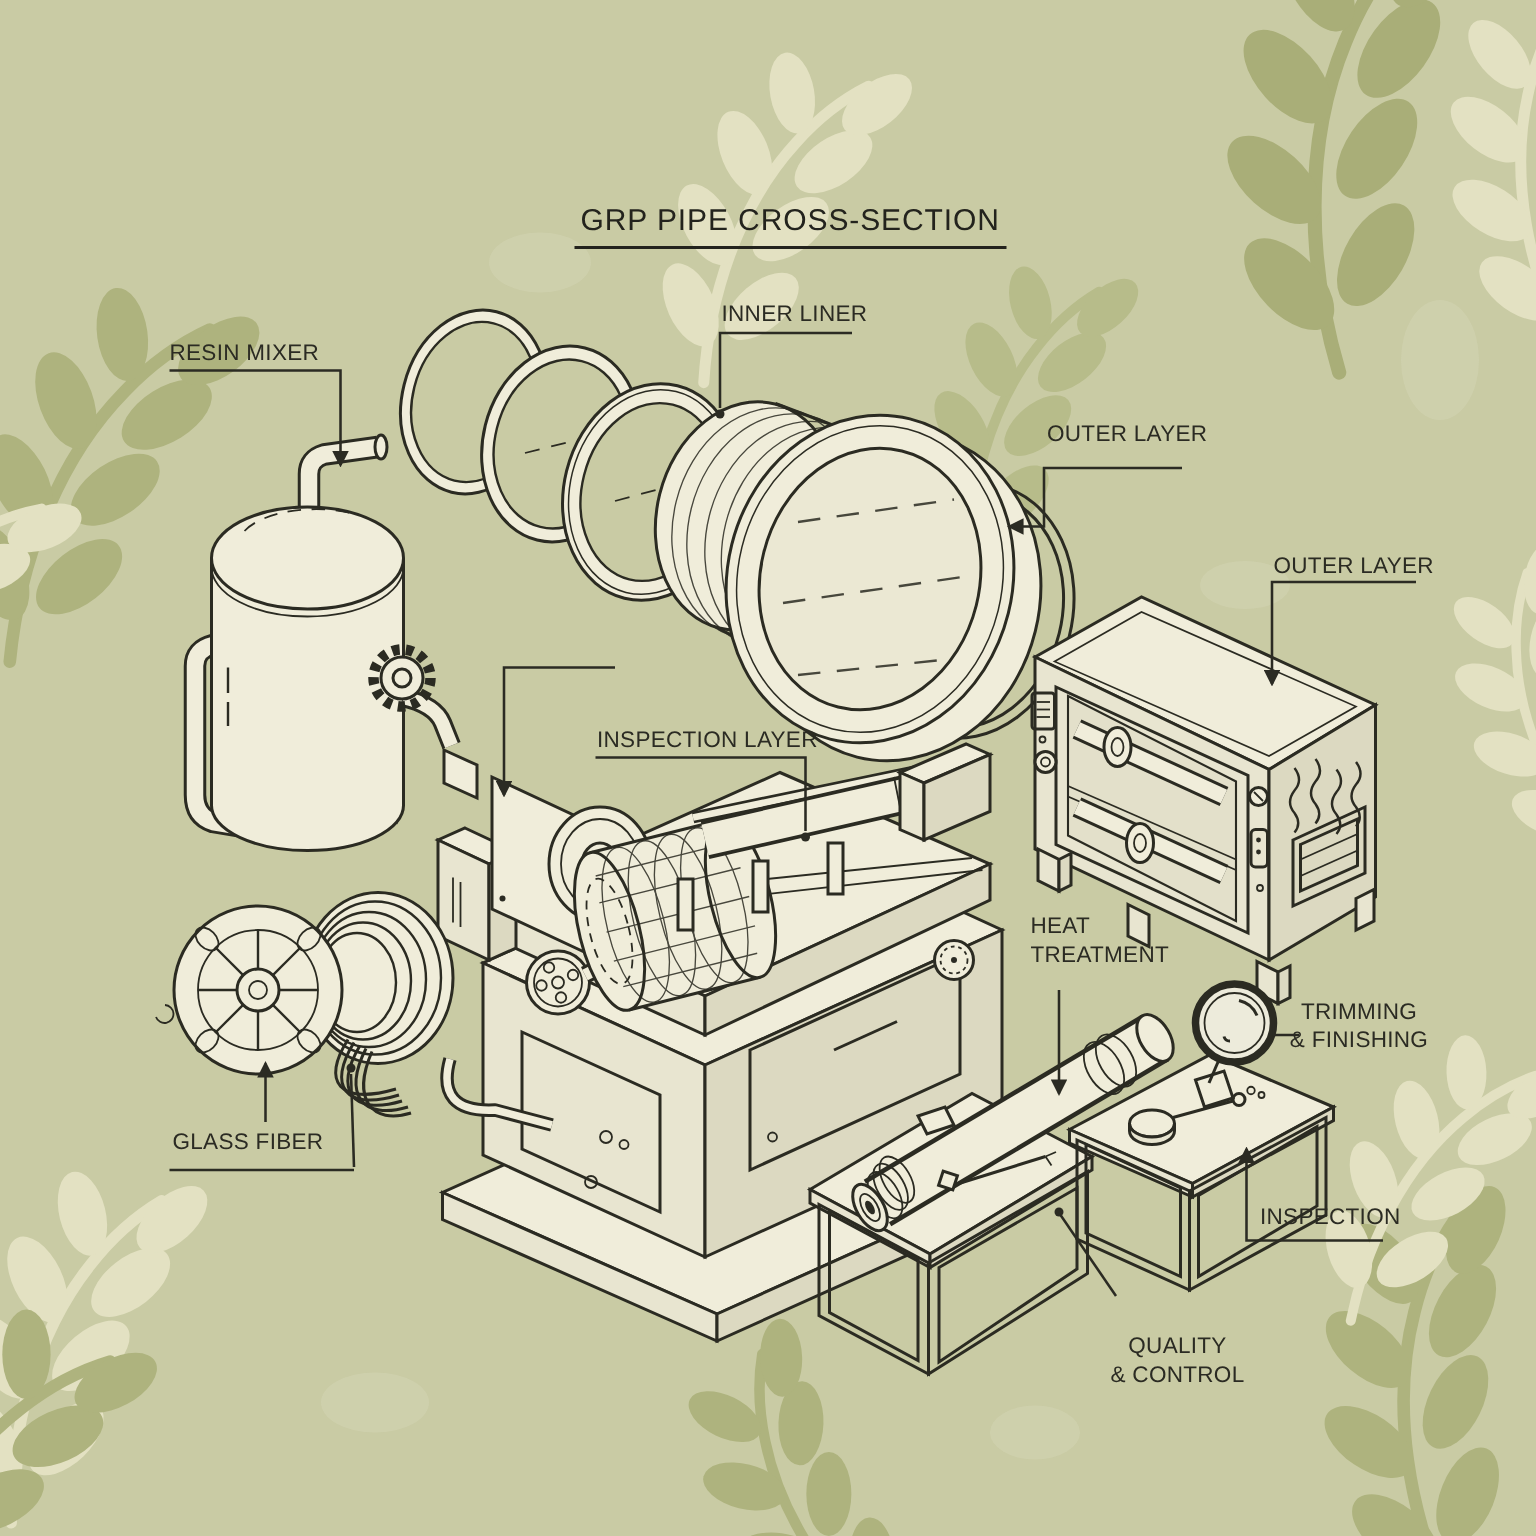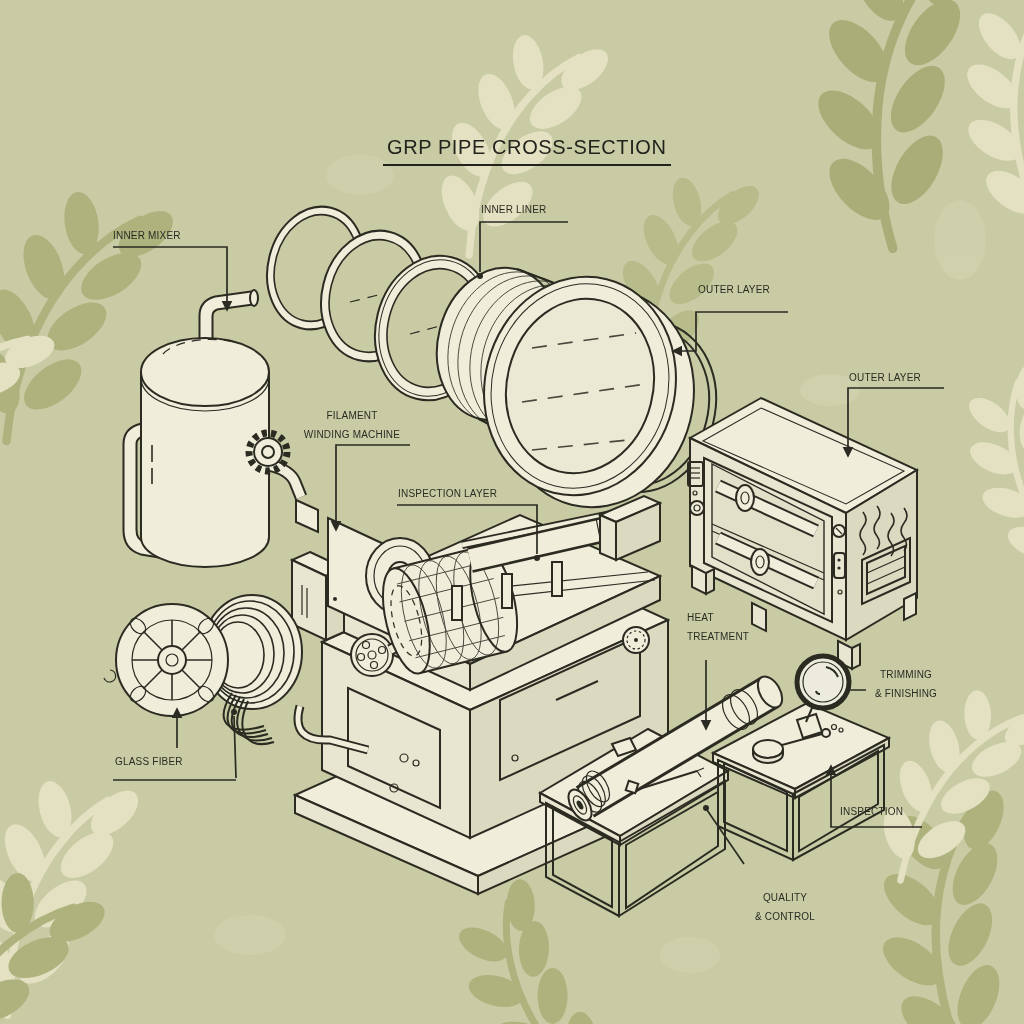--- a/index.html
+++ b/index.html
@@ -3,21 +3,21 @@
 <meta charset="utf-8">
 <style>
   html,body{margin:0;padding:0;background:#9aa07c;}
   .canvas{
     position:relative;width:1024px;height:1024px;overflow:hidden;
     background:#c9cba4;
     font-family:Liberation Sans, sans-serif;
   }
   .art{position:absolute;left:0;top:0;}
   .lbl{
-    position:absolute;color:#2b2b23;font-size:10px;line-height:19px;
+    position:absolute;color:#2b2b23;font-size:15px;line-height:19px;
     white-space:pre-line;letter-spacing:.2px;
   }
   .center{text-align:center;}
   .title{
     position:absolute;left:383px;top:136px;
     font-size:20px;letter-spacing:.6px;color:#23231d;
     border-bottom:2px solid #23231d;padding:0 4px 5px 4px;
     white-space:nowrap;
   }
   
@@ -390,26 +390,24 @@
     <path class="ld" d="M706,660 L706,729" marker-end="url(#arr)"></path>
     <path class="ld" d="M866,690 L849,690 L849,682"></path>
     <path class="ld" d="M922,827 L831,827 L831,766" marker-end="url(#arr)"></path>
     <path class="ld" d="M744,864 L707,810"></path>
     <circle class="dot" cx="706" cy="808" r="3"></circle>
   </g>
 </svg>
 
 <div class="title">GRP PIPE CROSS-SECTION</div>
 
-<div class="lbl" style="left:113px;top:226px">INNER MIXER</div>
+<div class="lbl" style="left:113px;top:226px">RESIN MIXER</div>
 <div class="lbl" style="left:481px;top:200px">INNER LINER</div>
 <div class="lbl" style="left:698px;top:280px">OUTER LAYER</div>
 <div class="lbl" style="left:849px;top:368px">OUTER LAYER</div>
-<div class="lbl center" style="left:288px;top:406px;width:128px">FILAMENT
-WINDING MACHINE</div>
 <div class="lbl" style="left:398px;top:484px">INSPECTION LAYER</div>
 <div class="lbl" style="left:115px;top:752px">GLASS FIBER</div>
 <div class="lbl" style="left:687px;top:608px">HEAT
 TREATMENT</div>
 <div class="lbl center" style="left:858px;top:665px;width:96px">TRIMMING
 &amp; FINISHING</div>
 <div class="lbl" style="left:840px;top:802px">INSPECTION</div>
 <div class="lbl center" style="left:733px;top:888px;width:104px">QUALITY
 &amp; CONTROL</div>
 

